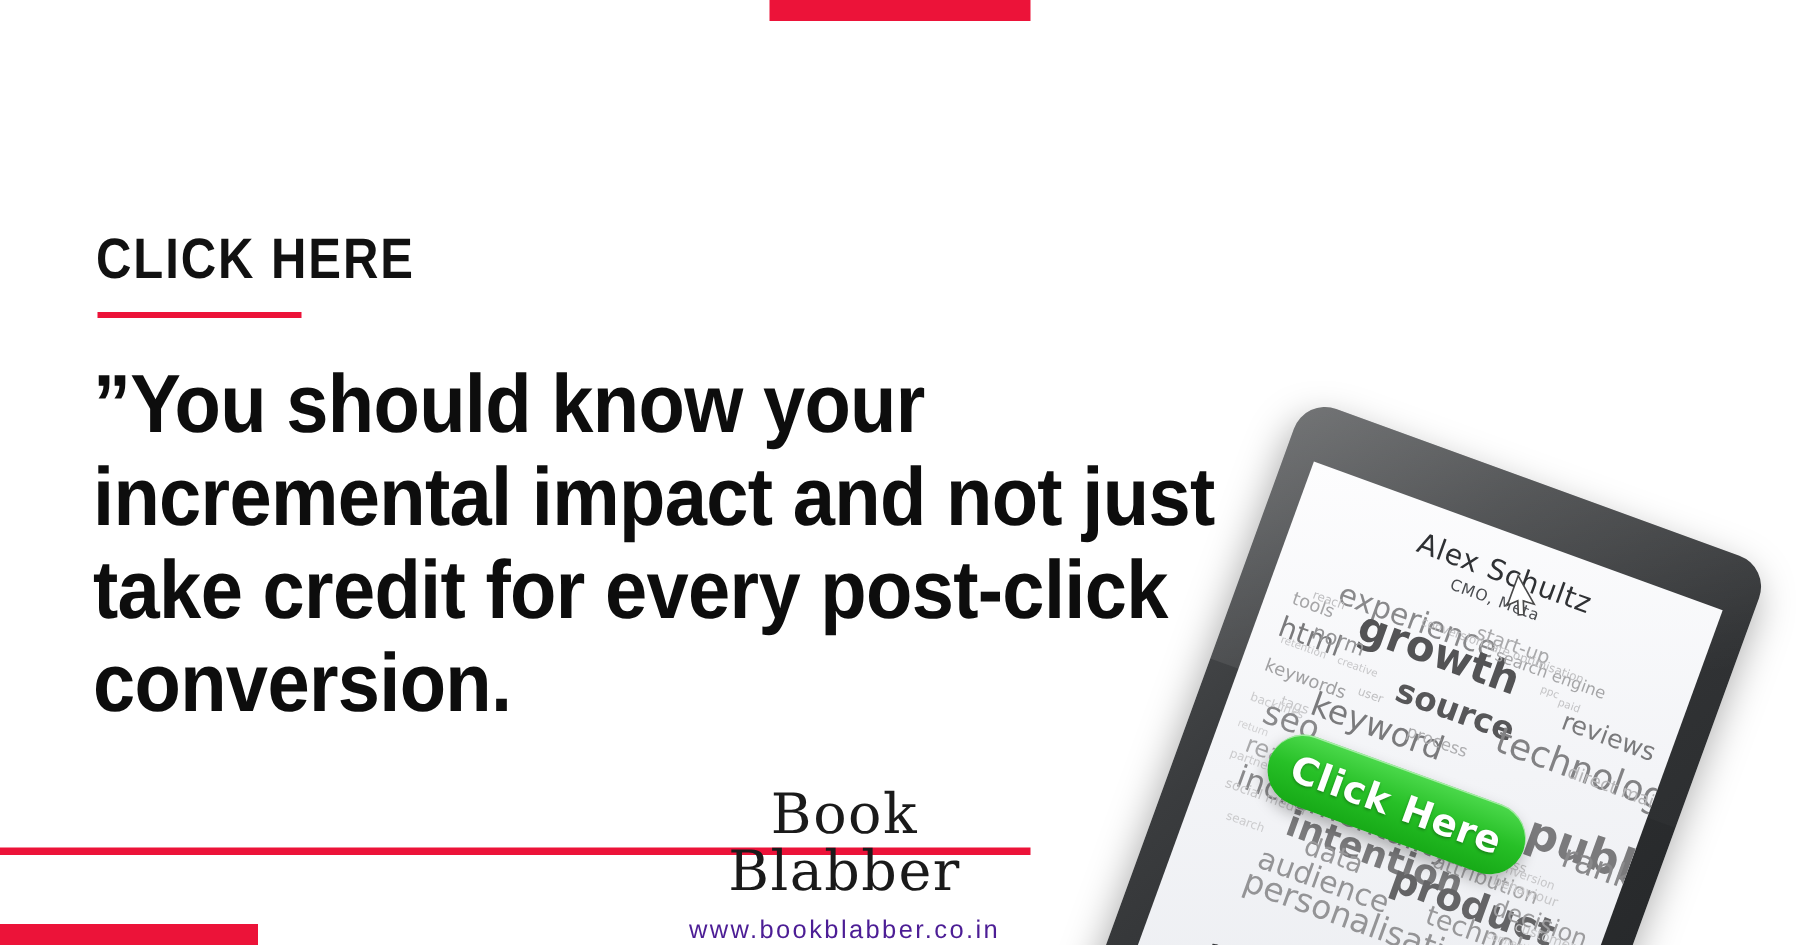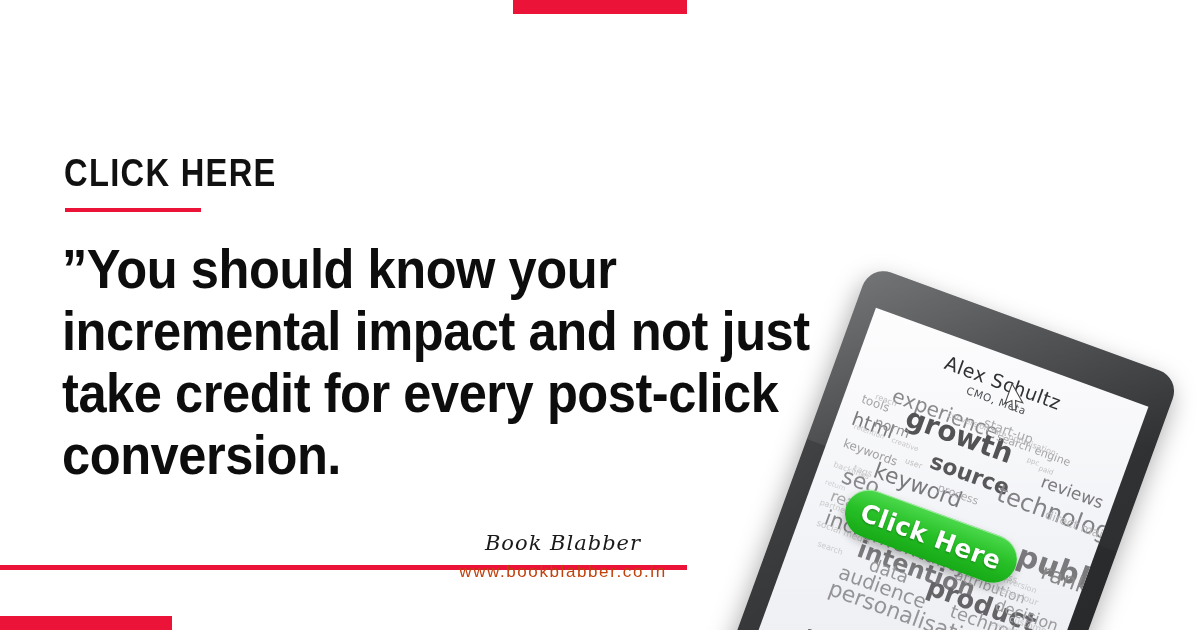--- a/index.html
+++ b/index.html
@@ -90,32 +90,32 @@
   
   .brand {
     position: absolute;
     left: 438px;
     top: 524px;
     width: 250px;
     text-align: center;
   }
   .brand-name {
     font-family: "DejaVu Serif", "Liberation Serif", serif;
-    font-style: italic;
     font-weight: 400;
-    font-size: 21px;
+    font-size: 37px;
     line-height: 38px;
     color: #1a1a1a;
     letter-spacing: 1px;
   }
   .brand-url {
+    margin-top: 10px;
     font-family: "Liberation Sans", sans-serif;
     font-size: 17px;
     letter-spacing: 1.6px;
-    color: #c2410c;
+    color: #4c1d95;
   }
 
   
   #device-wrap {
     position: absolute;
     left: 846px;
     top: 282px;
     width: 420px;
     height: 470px;
     transform: rotate(20deg);

